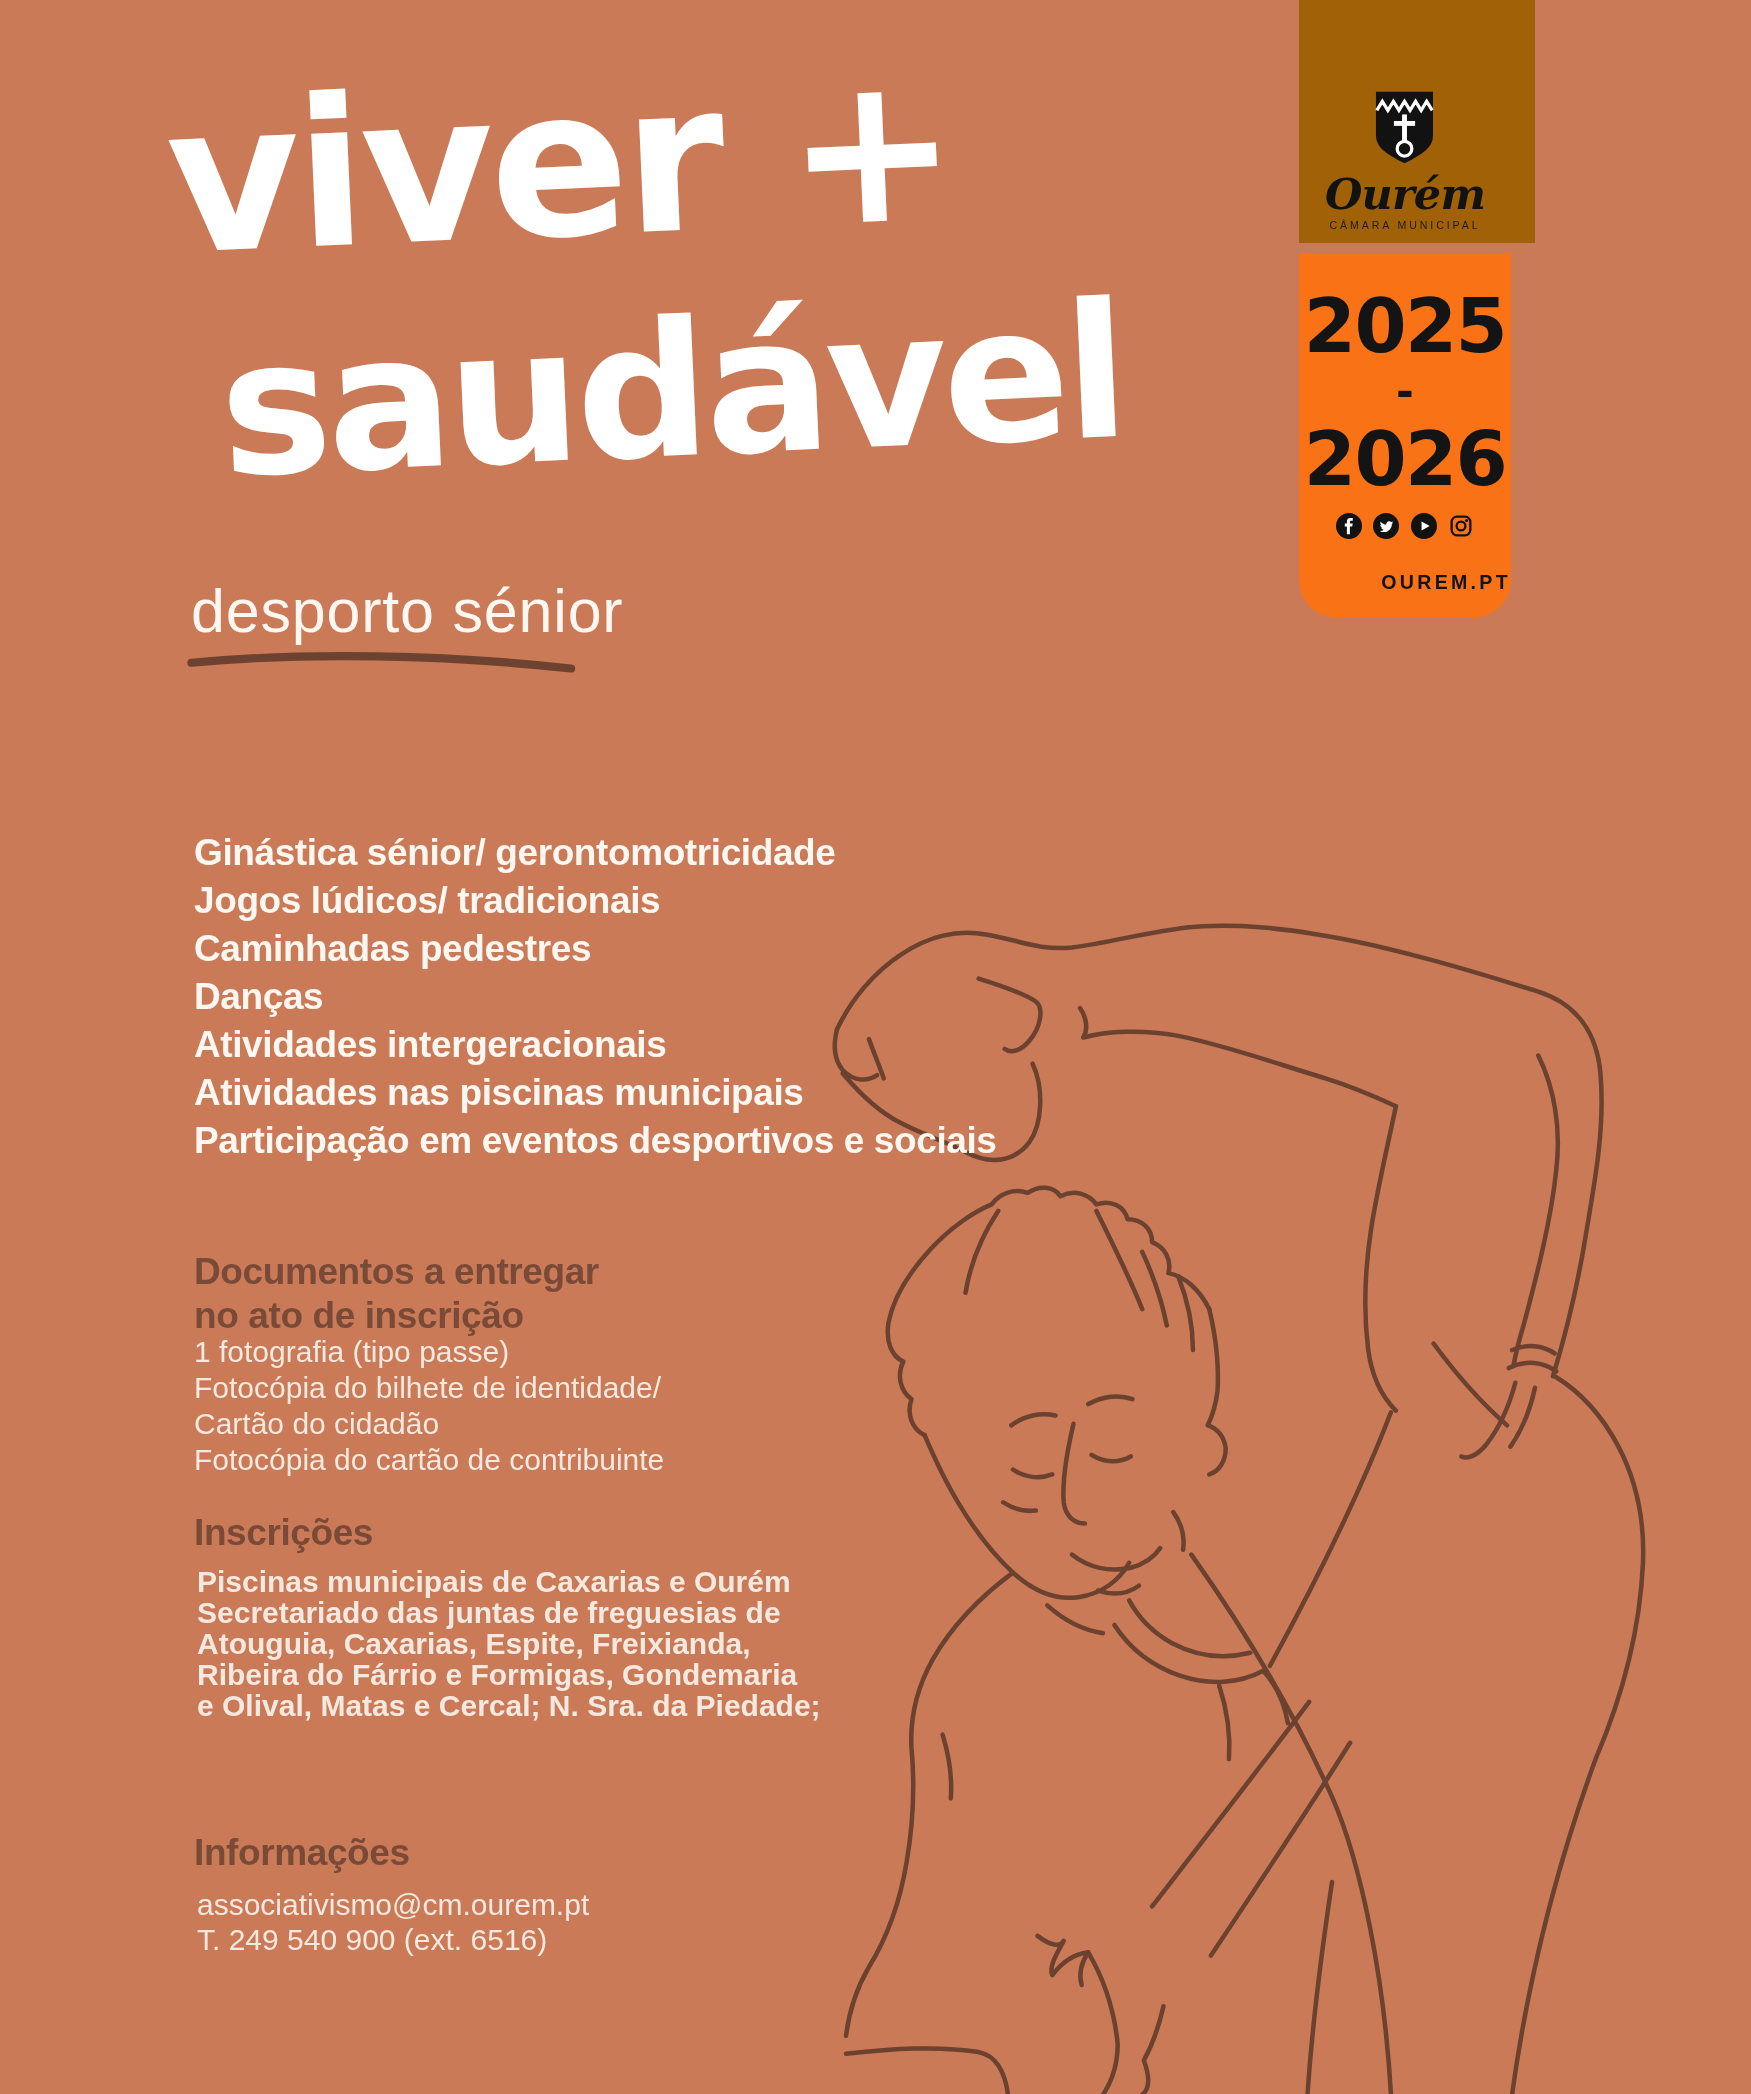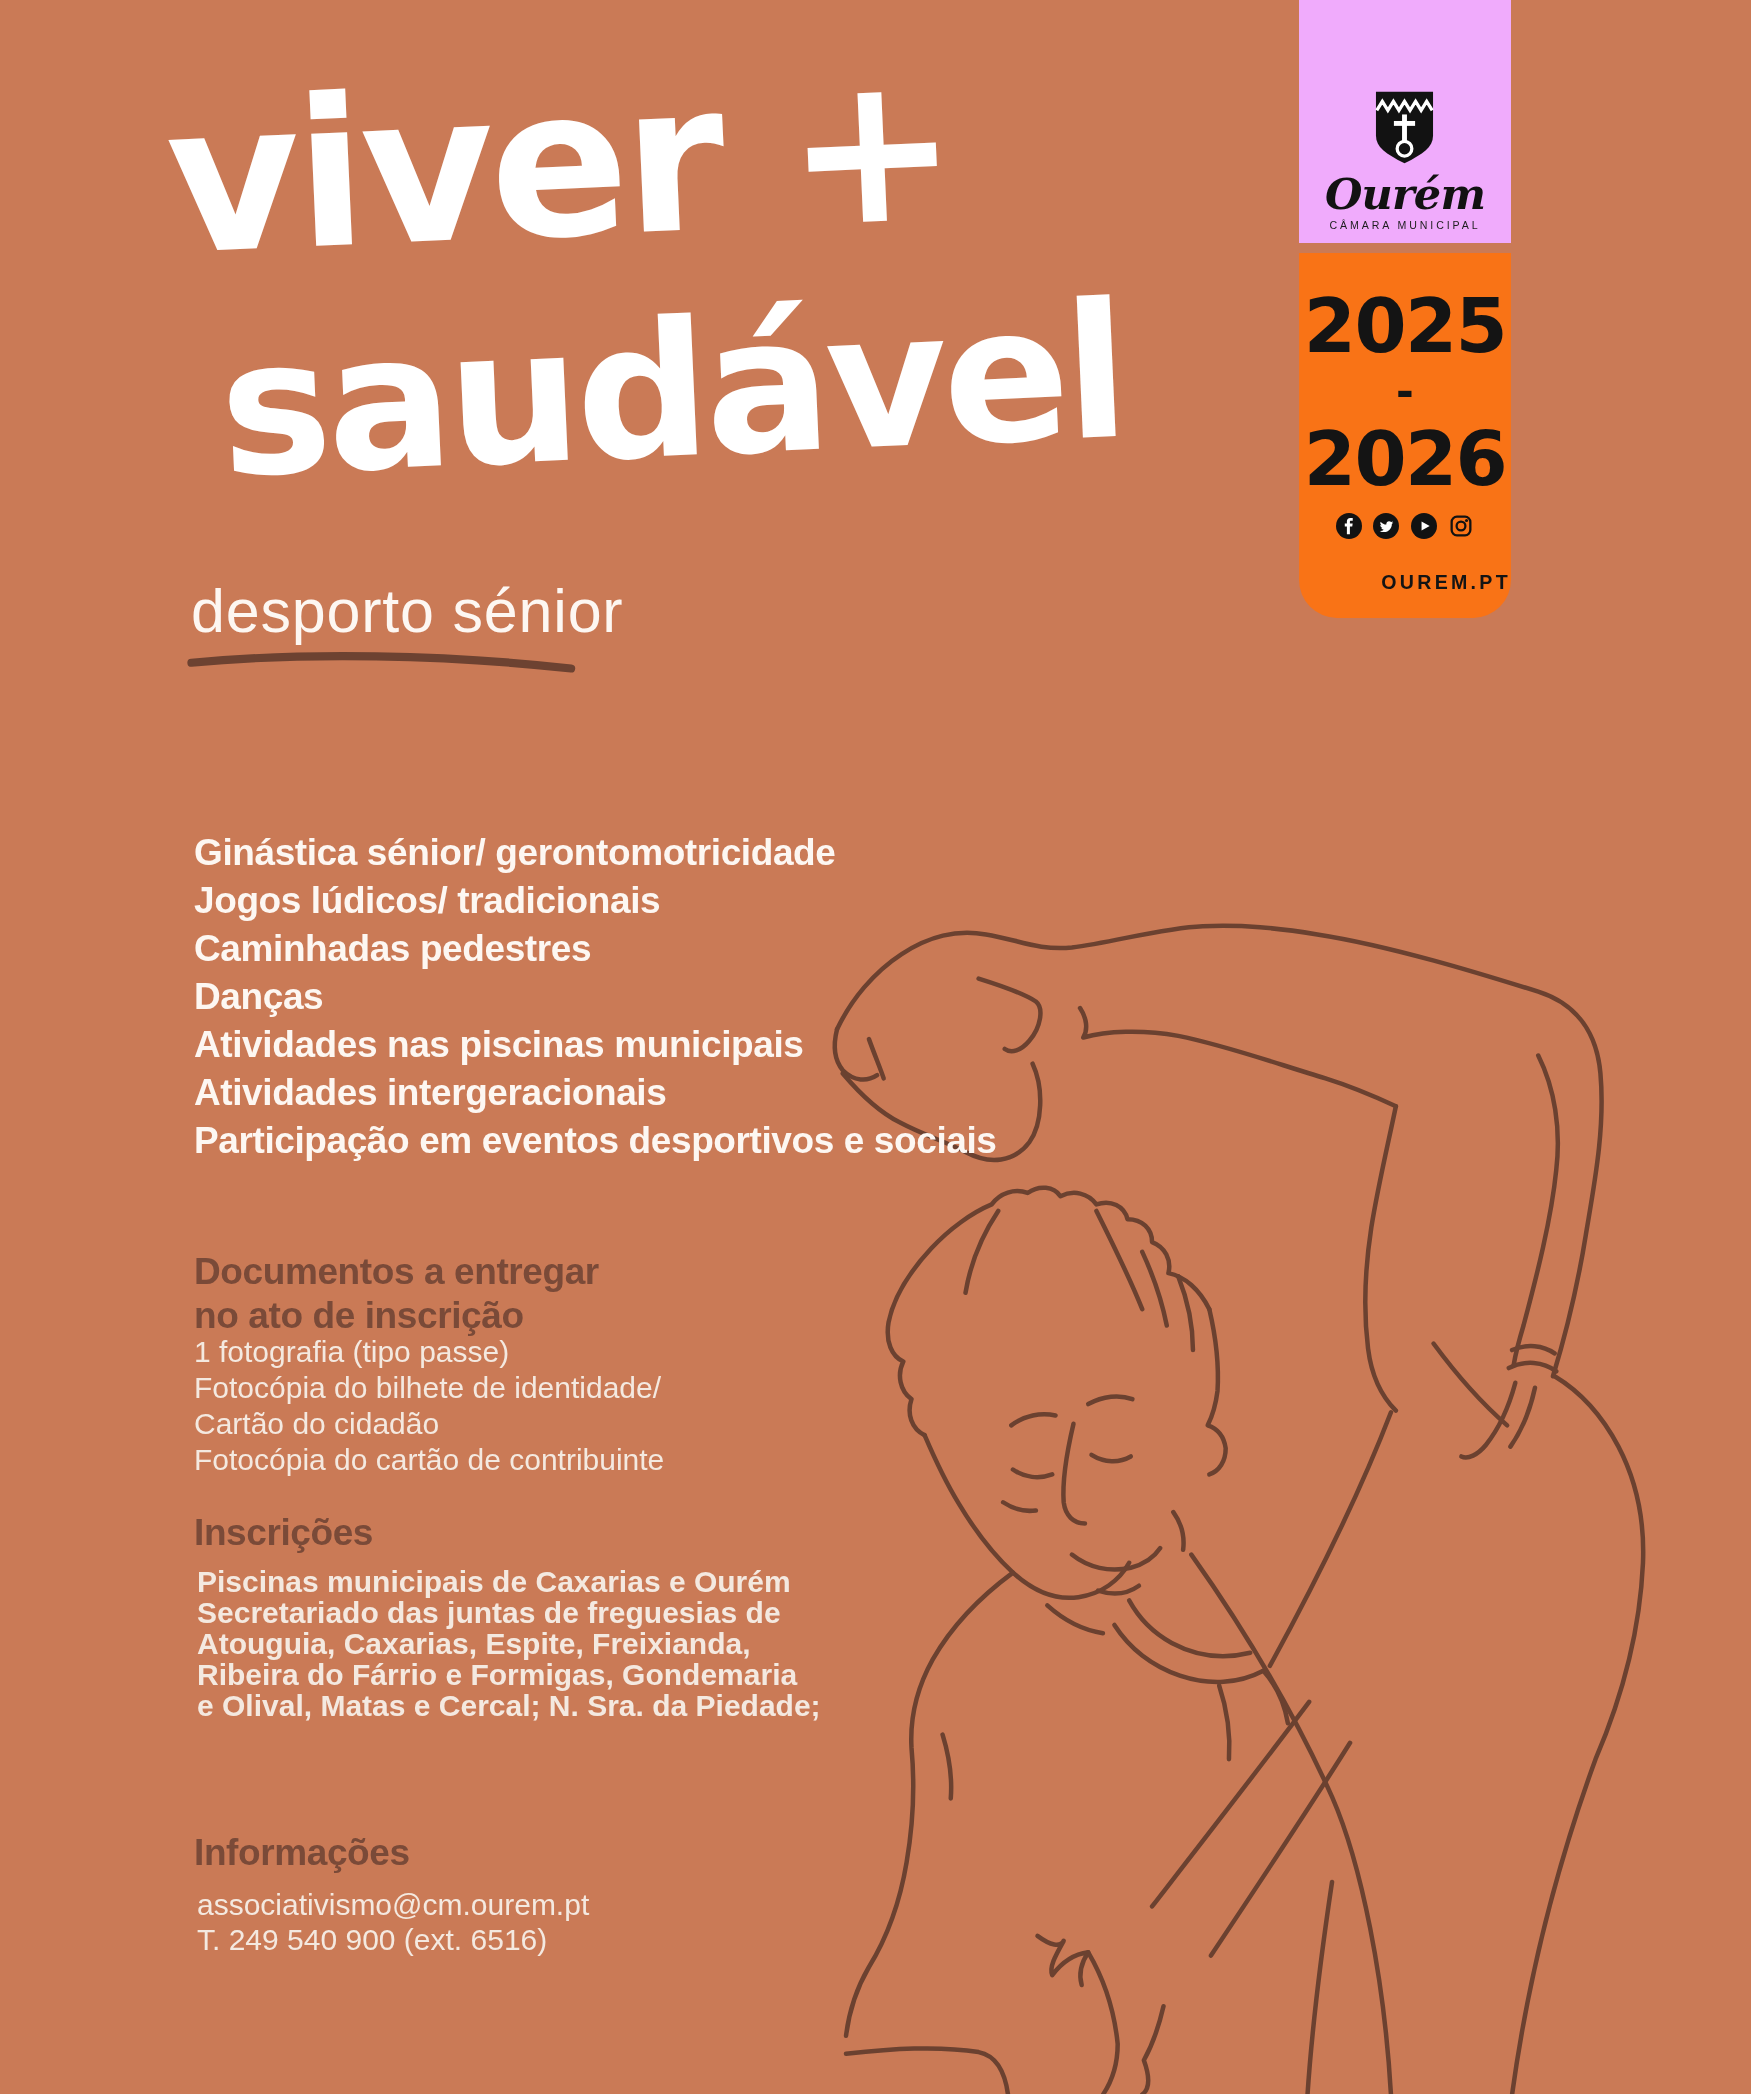--- a/index.html
+++ b/index.html
@@ -29,21 +29,21 @@
   .docs-list .line{font-size:30px;font-weight:400;color:#f4e9e0;line-height:36px;}
   .insc-h{left:194px;top:1511px;}
   .insc-list{left:197px;top:1566px;}
   .insc-list .line{font-size:30px;font-weight:700;color:#f4e9e0;line-height:31px;}
   .info-h{left:194px;top:1831px;}
   .info-list{left:197px;top:1887px;}
   .info-list .line{font-size:30px;font-weight:400;color:#f4e9e0;line-height:35px;}
 
   
   .badge{position:absolute;left:1299px;top:0;width:212px;z-index:3;}
-  .badge-top{position:absolute;left:0;top:0;width:212px;height:243px;background:#f0abfc;}
+  .badge-top{position:absolute;left:0;top:0;width:236px;height:243px;background:#a16207;}
   .badge-bottom{position:absolute;left:0;top:253px;width:212px;height:365px;background:#f97316;border-radius:0 0 38px 38px;}
   .crest{position:absolute;left:75px;top:90px;}
   .org-name{position:absolute;left:0;top:169px;width:212px;text-align:center;
     font-family:"DejaVu Serif", serif;font-style:italic;font-weight:900;font-size:43px;color:#121212;letter-spacing:-0.8px;}
   .org-sub{position:absolute;left:0;top:219px;width:212px;text-align:center;font-size:10.6px;font-weight:400;color:#1d1d1d;letter-spacing:2.9px;}
   .year{position:absolute;left:0;width:212px;text-align:center;font-family:"DejaVu Sans", sans-serif;font-weight:bold;font-size:75px;color:#141414;letter-spacing:-1.6px;line-height:1;}
   .y1{top:36px;}
   .season-dash{position:absolute;left:0;top:110px;width:212px;text-align:center;font-weight:bold;font-size:52px;color:#141414;line-height:1;}
   .y2{top:169px;}
   .social{position:absolute;left:0;top:260px;width:212px;display:flex;justify-content:center;gap:11.5px;}
@@ -135,22 +135,22 @@
     <div class="title-line title-l1">viver +</div>
     <div class="title-line title-l2">saudável</div>
   </div>
   <div class="txt subtitle">desporto sénior</div>
 
   <div class="txt activities">
     <div class="line">Ginástica sénior/ gerontomotricidade</div>
     <div class="line">Jogos lúdicos/ tradicionais</div>
     <div class="line">Caminhadas pedestres</div>
     <div class="line">Danças</div>
+    <div class="line">Atividades intergeracionais</div>
     <div class="line">Atividades nas piscinas municipais</div>
-    <div class="line">Atividades intergeracionais</div>
     <div class="line">Participação em eventos desportivos e sociais</div>
   </div>
 
   <div class="txt sec-heading docs-h">
     <div>Documentos a entregar</div>
     <div>no ato de inscrição</div>
   </div>
   <div class="txt docs-list">
     <div class="line">1 fotografia (tipo passe)</div>
     <div class="line">Fotocópia do bilhete de identidade/</div>

